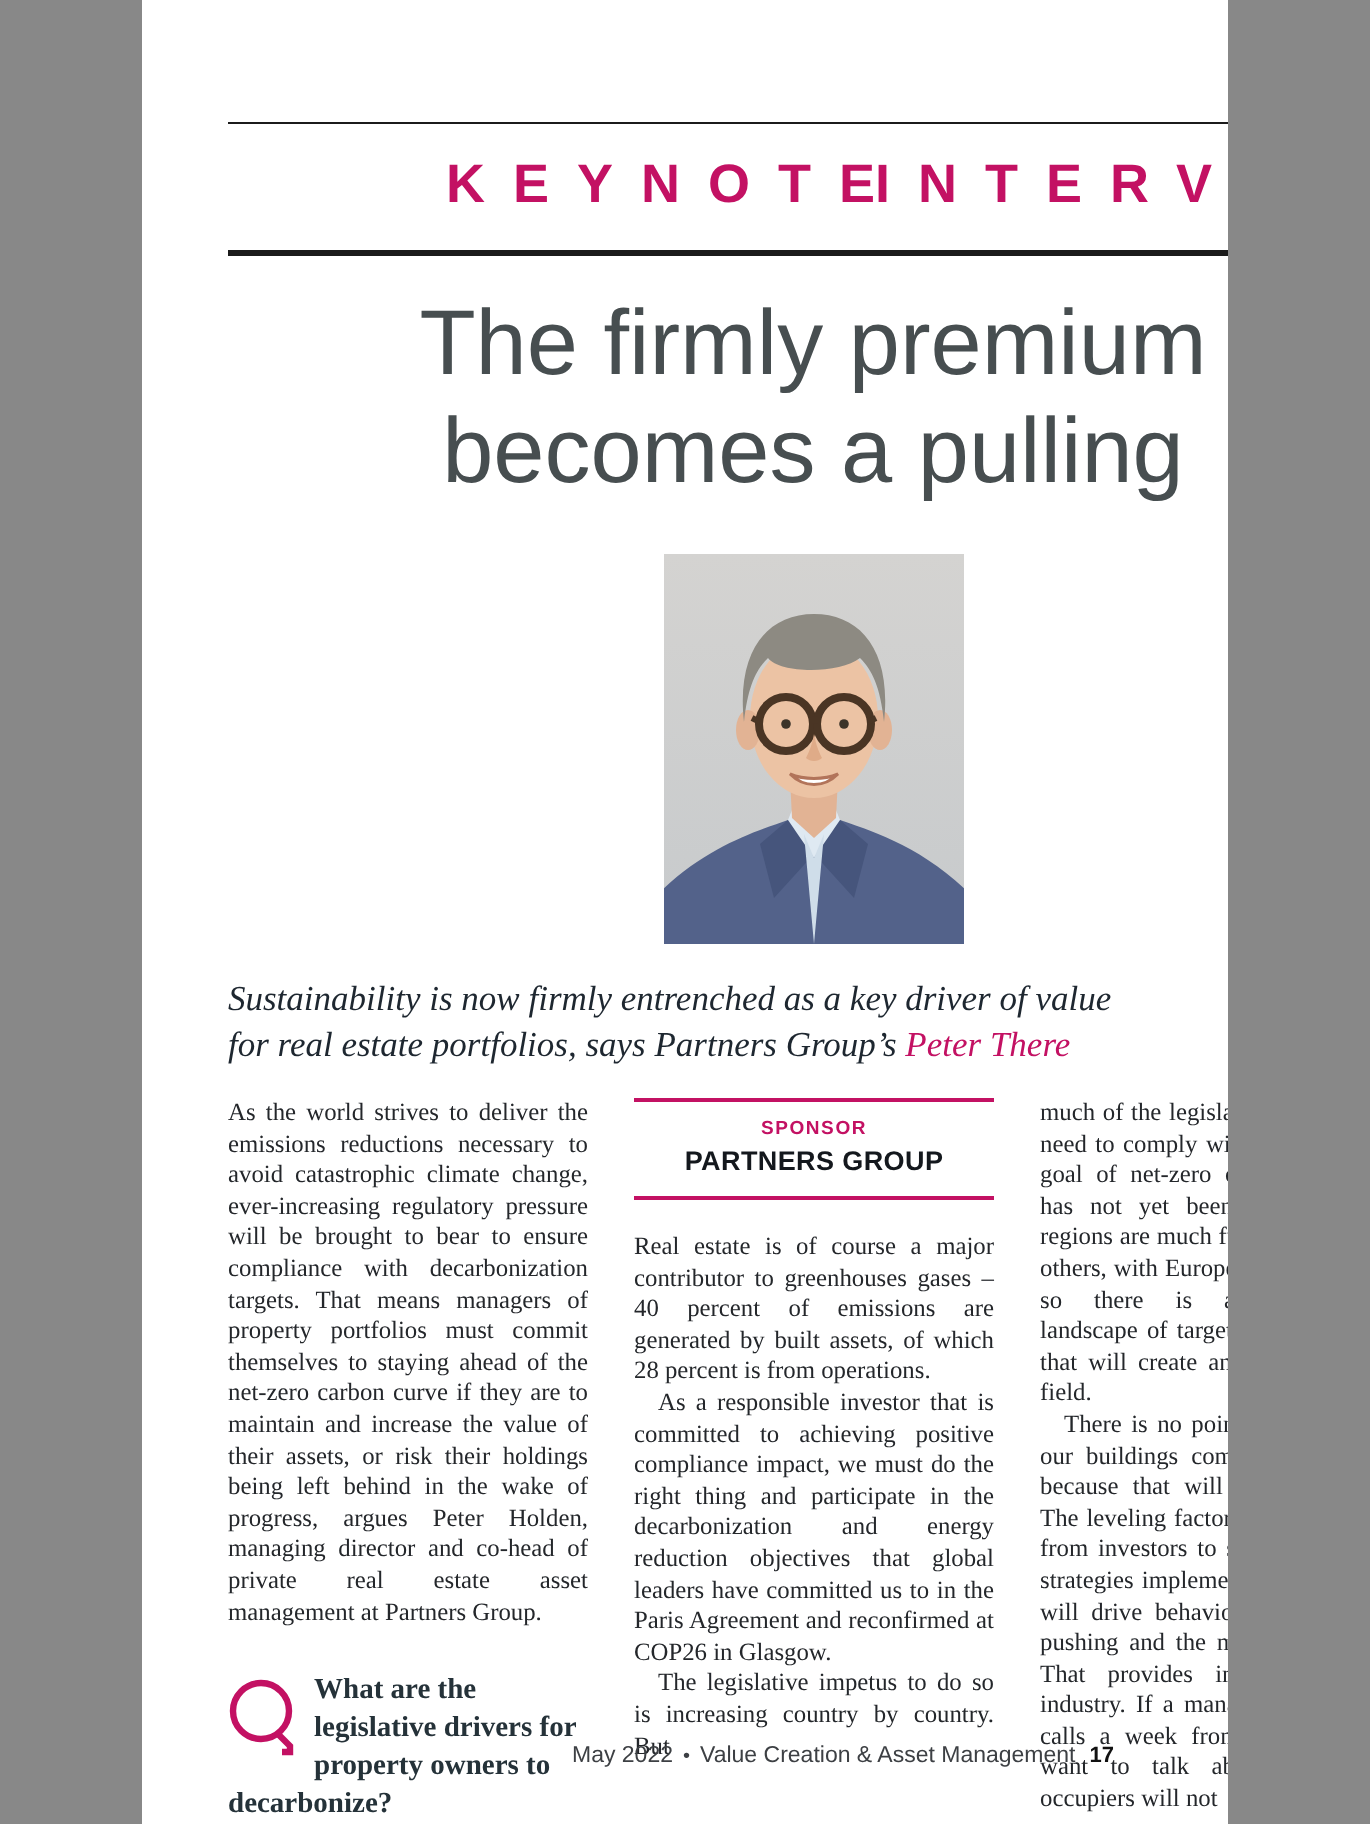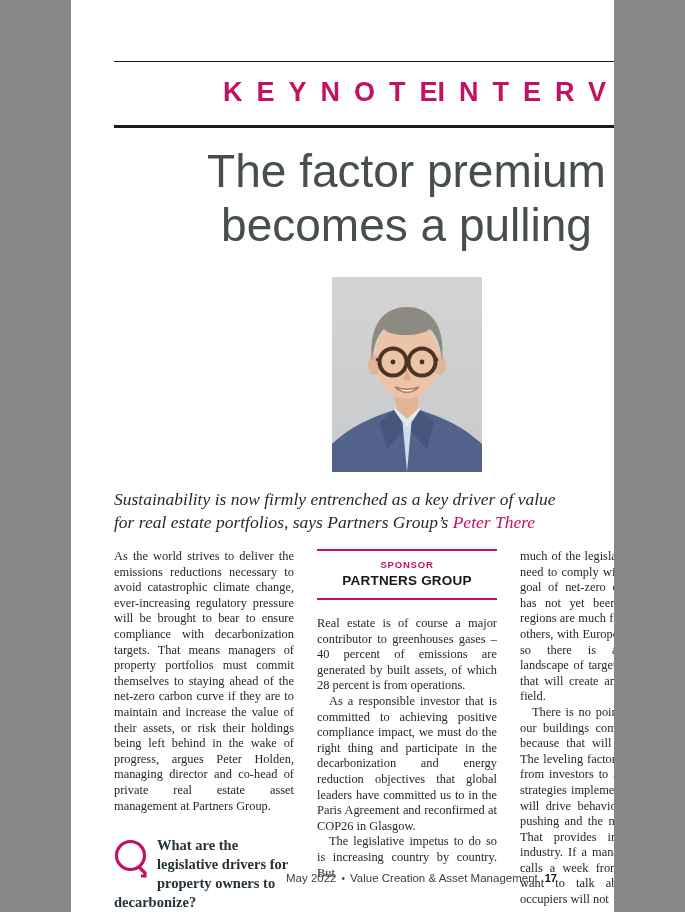--- a/index.html
+++ b/index.html
@@ -125,21 +125,21 @@
     <div class="section-label">Analysis</div>
     <hr class="rule-thin">
 
     <div class="kicker">
       <span>KEYNOTE</span>
       <span>INTERVIEW</span>
     </div>
     <hr class="rule-thick">
 
     <h1 class="headline">
-      <span>The factor premium</span><br>
+      <span>The firmly premium</span><br>
       <span>becomes a pulling</span>
     </h1>
 
     <div class="portrait-wrap">
       <svg viewBox="0 0 150 195" preserveAspectRatio="none">
         <defs>
           <linearGradient id="bgGrad" x1="0" y1="0" x2="0" y2="1">
             <stop offset="0" stop-color="#d4d3d1"></stop>
             <stop offset="1" stop-color="#c7cacc"></stop>
           </linearGradient>

